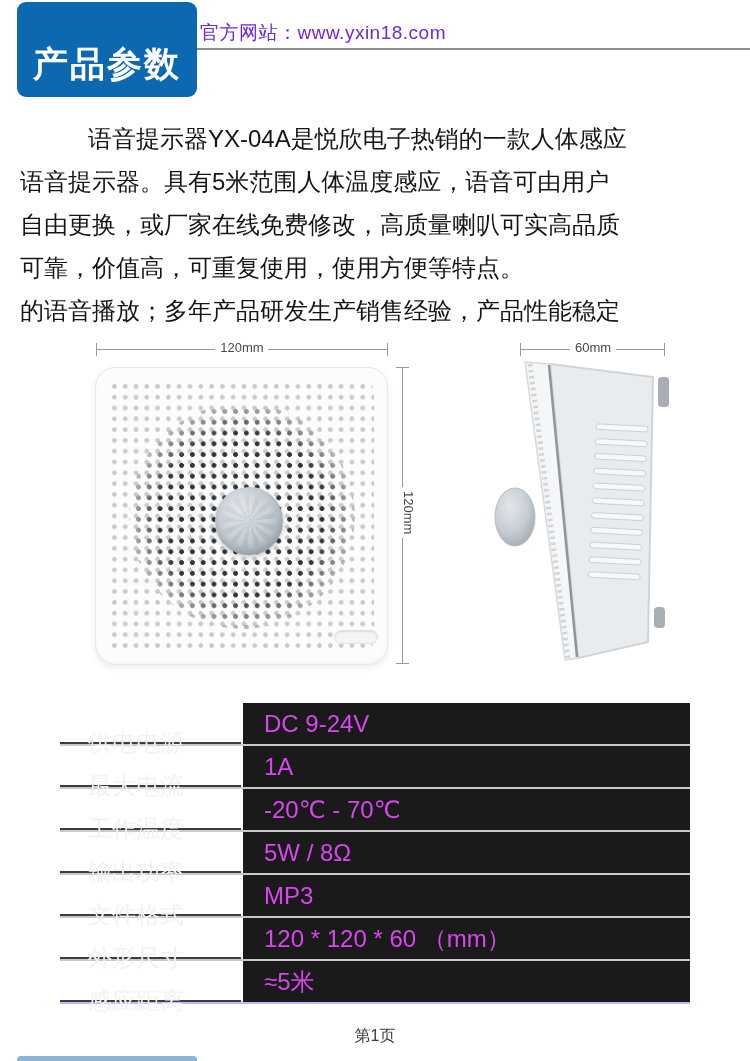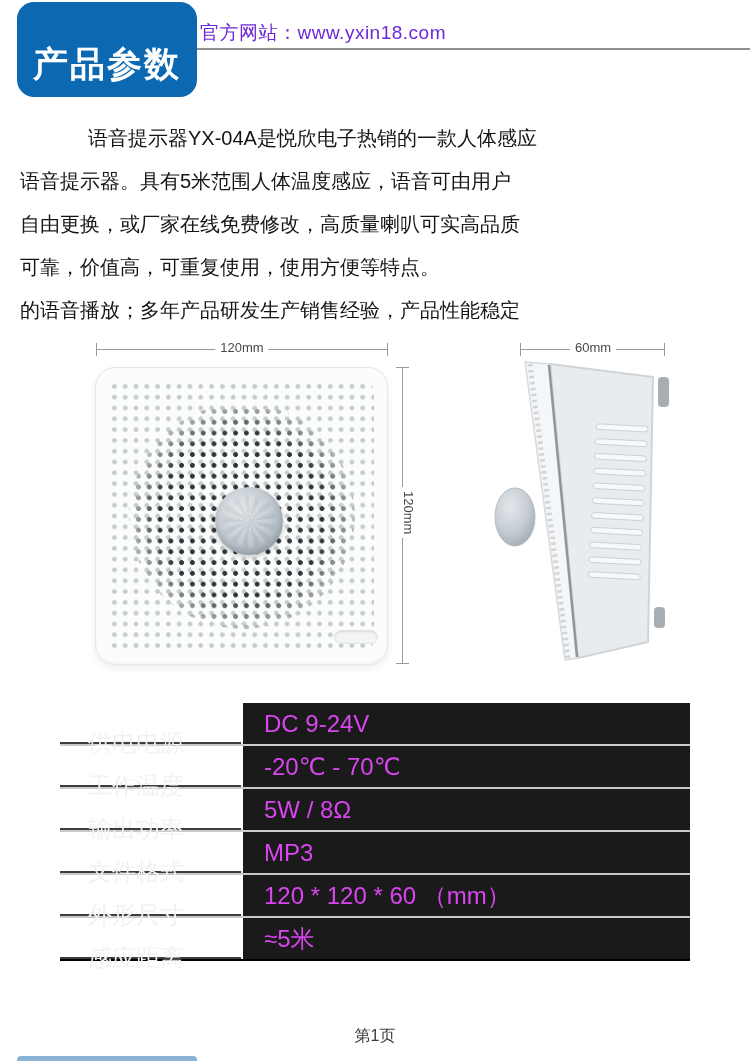--- a/index.html
+++ b/index.html
@@ -2,27 +2,27 @@
 <html><head>
 <meta charset="utf-8">
 <style>
   * { margin:0; padding:0; box-sizing:border-box; }
   html,body { background:#ffffff; }
   body { font-family:"Liberation Sans","DejaVu Sans",sans-serif; }
   .page { position:relative; width:750px; height:1061px; background:#ffffff; overflow:hidden; }
 
   
   .badge { position:absolute; left:17px; top:2px; width:180px; height:95px;
-    background:#0c68b0; border-radius:17px; color:#ffffff; font-size:35px; font-weight:bold;
+    background:#0c68b0; border-radius:9px; color:#ffffff; font-size:35px; font-weight:bold;
     letter-spacing:2px; display:flex; justify-content:center; align-items:flex-end; padding-bottom:9px; }
   .site-label { position:absolute; left:200px; top:20px; font-size:19px; color:#6d28d9; letter-spacing:0.5px; }
   .site-underline { position:absolute; left:197px; top:48px; width:553px; height:2px; background:#8f8f8f; }
 
   
-  .intro { position:absolute; left:20px; top:117px; width:714px; font-size:20px;
+  .intro { position:absolute; left:20px; top:117px; width:714px; font-size:24px;
     line-height:43px; color:#151515; }
   .intro .line { white-space:nowrap; }
   .intro .indent { padding-left:68px; }
 
   
   .dim-line { position:absolute; background:#9a9a9a; }
   .dim-label { position:absolute; font-size:13px; color:#4a4a4a; background:#ffffff; padding:0 5px; white-space:nowrap; }
   .dim-label.center { transform:translateX(-50%); }
   .dim-label-vert { position:absolute; font-size:13px; color:#4a4a4a; background:#ffffff;
     writing-mode:vertical-rl; padding:4px 0; }
@@ -46,21 +46,21 @@
     background:repeating-conic-gradient(rgba(255,255,255,0.35) 0 14deg, rgba(0,0,0,0.08) 14deg 28deg);
     -webkit-mask-image:radial-gradient(circle, #000 58%, rgba(0,0,0,0) 76%);
     mask-image:radial-gradient(circle, #000 58%, rgba(0,0,0,0) 76%); }
   .panel-slot { position:absolute; left:238px; top:262px; width:44px; height:14px; border-radius:7px;
     background:#f3f4f5; border:1px solid #e0e2e4; box-shadow:inset 0 1px 2px rgba(0,0,0,0.10); }
   .side-view { position:absolute; left:488px; top:355px; width:190px; height:320px; }
 
   
   .spec-table { position:absolute; left:60px; top:703px; width:630px; }
   .spec-row { display:flex; height:43px; border-bottom:2px solid #c9c9c9; }
-  .spec-row:last-child { border-bottom:2px solid #000000; }
+  .spec-row:last-child { border-bottom:2px solid #c4b5fd; }
   .spec-label { width:183px; background:#3d3d3d; color:#f2f2f2; font-size:24px;
     display:flex; align-items:center; padding-left:28px; border-right:2px solid #ededed;margin-top:39px; }
   .spec-value { flex:1; background:#1a1a1a; color:#d946ef; font-size:24px;
     display:flex; align-items:center; padding-left:21px; }
 
   
   .page-number { position:absolute; left:0; top:1026px; width:750px; text-align:center;
     font-size:16px; color:#3c3c3c; }
   .next-section-bar { position:absolute; left:17px; top:1056px; width:180px; height:5px;
     background:#8ab3d5; border-radius:4px 4px 0 0; }
@@ -137,20 +137,24 @@
     <rect x="170" y="22" width="11" height="30" rx="4" fill="#a8aeb4"></rect>
     <rect x="166" y="252" width="11" height="21" rx="4" fill="#a8aeb4"></rect>
   </svg>
 
   <div class="spec-table">
     <div class="spec-row">
       <div class="spec-label">供电电源</div>
       <div class="spec-value">DC 9-24V</div>
     </div>
     <div class="spec-row">
+      <div class="spec-label">最大电流</div>
+      <div class="spec-value">1A</div>
+    </div>
+    <div class="spec-row">
       <div class="spec-label">工作温度</div>
       <div class="spec-value">-20℃ - 70℃</div>
     </div>
     <div class="spec-row">
       <div class="spec-label">输出功率</div>
       <div class="spec-value">5W / 8Ω</div>
     </div>
     <div class="spec-row">
       <div class="spec-label">文件格式</div>
       <div class="spec-value">MP3</div>

